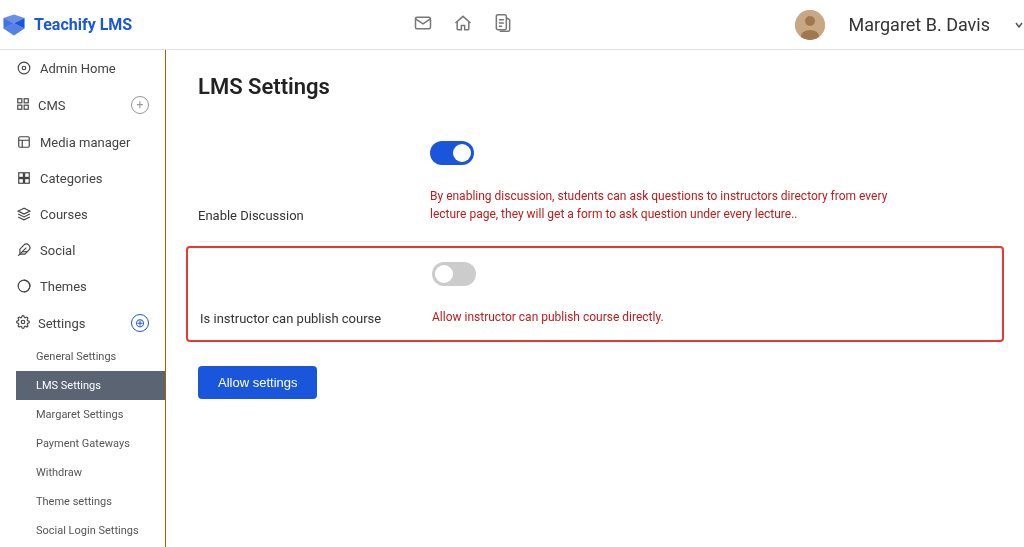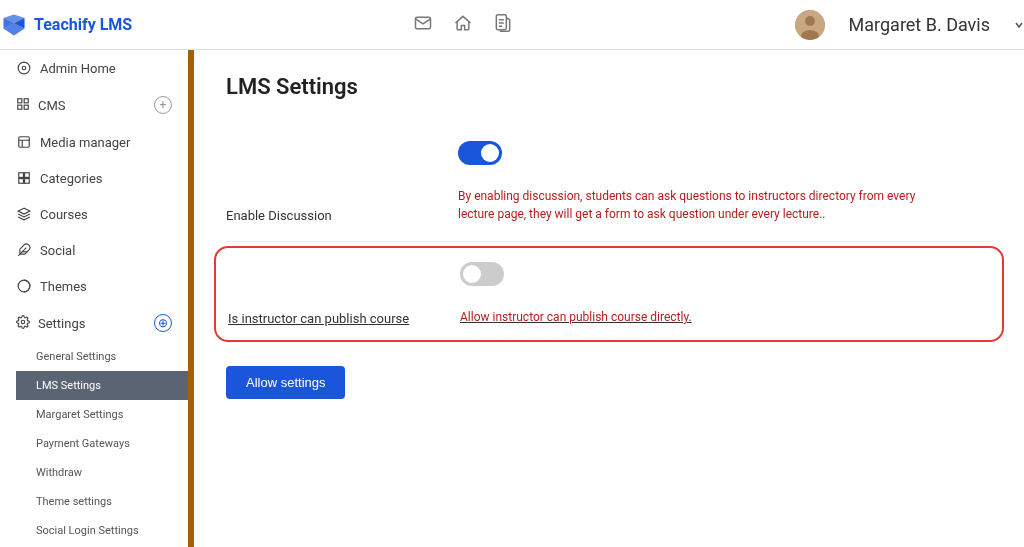--- a/index.html
+++ b/index.html
@@ -19,21 +19,21 @@
     .topnav-icons { display: flex; align-items: center; gap: 20px; margin: 0 auto; }
     .topnav-icons svg { width: 20px; height: 20px; color: #555; }
     .topnav-user { display: flex; align-items: center; gap: 24px; font-size: 18px; color: #333; }
     .topnav-avatar { width: 30px; height: 30px; border-radius: 50%; background: #c8a882; display: flex; align-items: center; justify-content: center; font-size: 11px; font-weight: 600; color: #fff; overflow: hidden; }
 
     
     .body { display: flex; flex: 1; overflow: hidden; }
 
     
     .sidebar {
-      width: 194px; background: #fff; border-right: 6px solid #a16207;
+      width: 166px; background: #fff; border-right: 1px solid #a16207;
       overflow-y: auto; flex-shrink: 0;
     }
     .sidebar-item {
       display: flex; align-items: center; gap: 8px;
       padding: 10px 16px; cursor: pointer; color: #444; font-size: 13px;
       text-decoration: none;
     }
     .sidebar-item .icon { width: 16px; height: 16px; flex-shrink: 0; display: flex; align-items: center; justify-content: center; }
     .sidebar-section { display: flex; align-items: center; justify-content: space-between; padding: 10px 16px; cursor: pointer; color: #444; font-size: 13px; }
     .sidebar-section .left { display: flex; align-items: center; gap: 8px; }
@@ -53,24 +53,23 @@
       display: flex; align-items: flex-end; gap: 12px;
       padding: 18px 0; border-bottom: 1px solid #f0f0f0;
     }
     .settings-row-label { width: 220px; flex-shrink: 0; font-size: 13px; color: #333; padding-top: 4px; }
     .settings-row-content { flex: 1; }
     .settings-row-desc { font-size: 12px; color: #b91c1c; margin-top: 22px; line-height: 1.5; max-width: 460px; }
 
     
     .settings-row.highlighted {
       border: 2px solid #e53935;
-      border-radius: 14px;
+      border-radius: 4px;
       padding: 14px 12px;
       margin: 4px -12px;
-      text-decoration: underline;
     }
 
     
     .toggle { position: relative; display: inline-block; width: 44px; height: 24px; }
     .toggle input { opacity: 0; width: 0; height: 0; }
     .toggle-slider {
       position: absolute; cursor: pointer; top: 0; left: 0; right: 0; bottom: 0;
       background-color: #ccc; border-radius: 24px; transition: .3s;
     }
     .toggle-slider:before {

